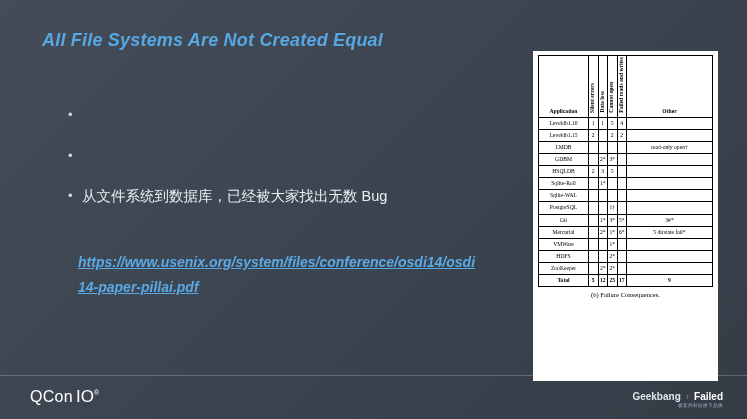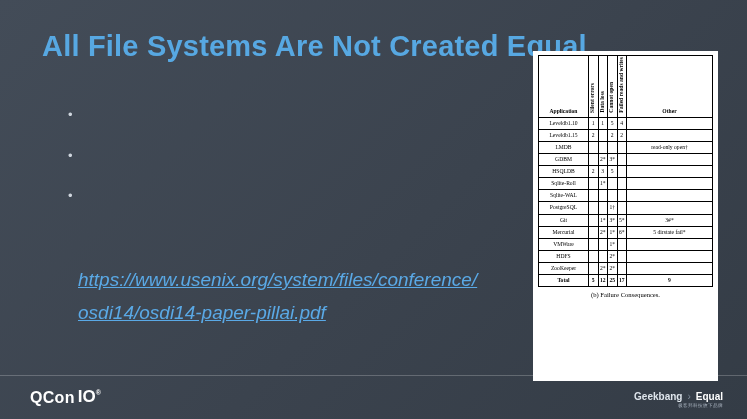--- a/index.html
+++ b/index.html
@@ -14,25 +14,26 @@
   }
   .slide {
     position: absolute;
     inset: 0;
     background: linear-gradient(135deg, #434c58 0%, #3b434e 55%, #343c46 100%);
   }
   .title {
     position: absolute;
     left: 42px;
     top: 30px;
-    font-size: 29px;
+    font-size: 18px;
     font-weight: bold;
     color: #57a8e2;
     letter-spacing: 0.2px;
     white-space: nowrap;
+    font-style: italic;
   }
   .bullets {
     position: absolute;
     left: 68px;
     top: 106px;
     width: 430px;
   }
   .bullet {
     display: flex;
     align-items: flex-start;
@@ -44,28 +45,29 @@
   .bullet .dot {
     width: 14px;
     flex: 0 0 14px;
     color: #cfd6de;
     font-size: 13px;
     line-height: 1.35;
   }
   .link {
     position: absolute;
     left: 78px;
-    top: 263px;
+    top: 250px;
     width: 400px;
     color: #5aa9e6;
-    font-size: 19px;
+    font-size: 14px;
     font-style: italic;
     text-decoration: underline;
     line-height: 1.75;
     word-break: break-all;
+    font-weight: bold;
   }
   
   .figure {
     position: absolute;
     left: 533px;
     top: 51px;
     width: 185px;
     height: 330px;
     background: #ffffff;
     padding: 4px 5px 3px 5px;
@@ -115,24 +117,24 @@
     bottom: 43px;
     height: 1px;
     background: rgba(255,255,255,0.22);
   }
   .logo {
     position: absolute;
     left: 30px;
     bottom: 12px;
     color: #ffffff;
     font-size: 16px;
-    font-weight: bold;
+    font-weight: normal;
     letter-spacing: 0.3px;
     display: flex;
-    align-items: flex-end;
+    align-items: center;
   }
   .logo .io {
     font-size: 17px;
     margin-left: 3px;
     letter-spacing: 0px;
   }
   .logo .io sup { font-size: 7px; }
   .brand {
     position: absolute;
     right: 24px;
@@ -163,20 +165,21 @@
 
   <div class="bullets">
     <div class="bullet">
       <span class="dot">•</span>
     </div>
     <div class="bullet">
       <span class="dot">•</span>
     </div>
     <div class="bullet">
       <span class="dot">•</span>
+      <span>从文件系统到数据库，已经被大家找出无数 Bug</span>
     </div>
   </div>
 
   <a class="link" href="#">https://www.usenix.org/system/files/conference/osdi14/osdi14-paper-pillai.pdf</a>
 
   <div class="figure">
     <table class="ft">
       <tbody>
           <tr class="hdr-row">
         <th class="app-col">
@@ -323,18 +326,18 @@
     <span>QCon</span>
     <span class="io">
       <span>IO</span><sup>®</sup>
     </span>
   </div>
 
   <div class="brand">
     <div class="row1">
       <span class="gb">Geekbang</span>
       <span class="bar">›</span>
-      <span class="iq">Equal</span>
+      <span class="iq">Failed</span>
     </div>
     <div class="sub">极客邦科技旗下品牌</div>
   </div>
 
 </div>
 
 </body></html>

